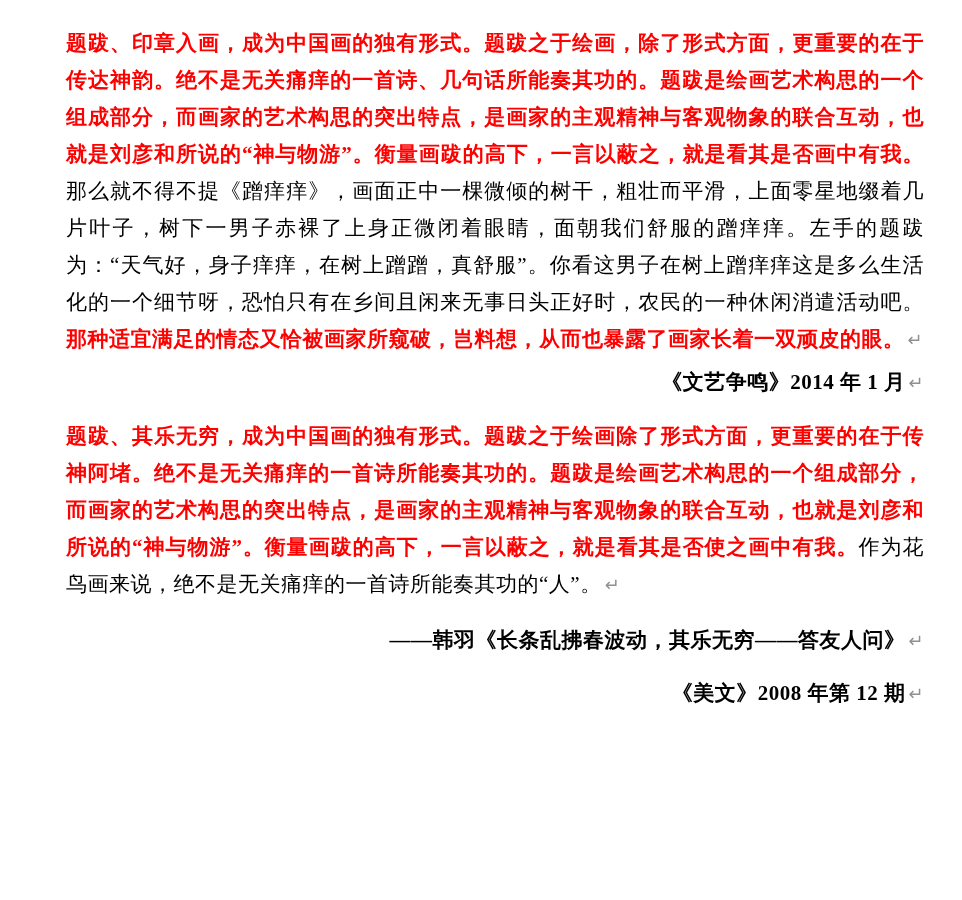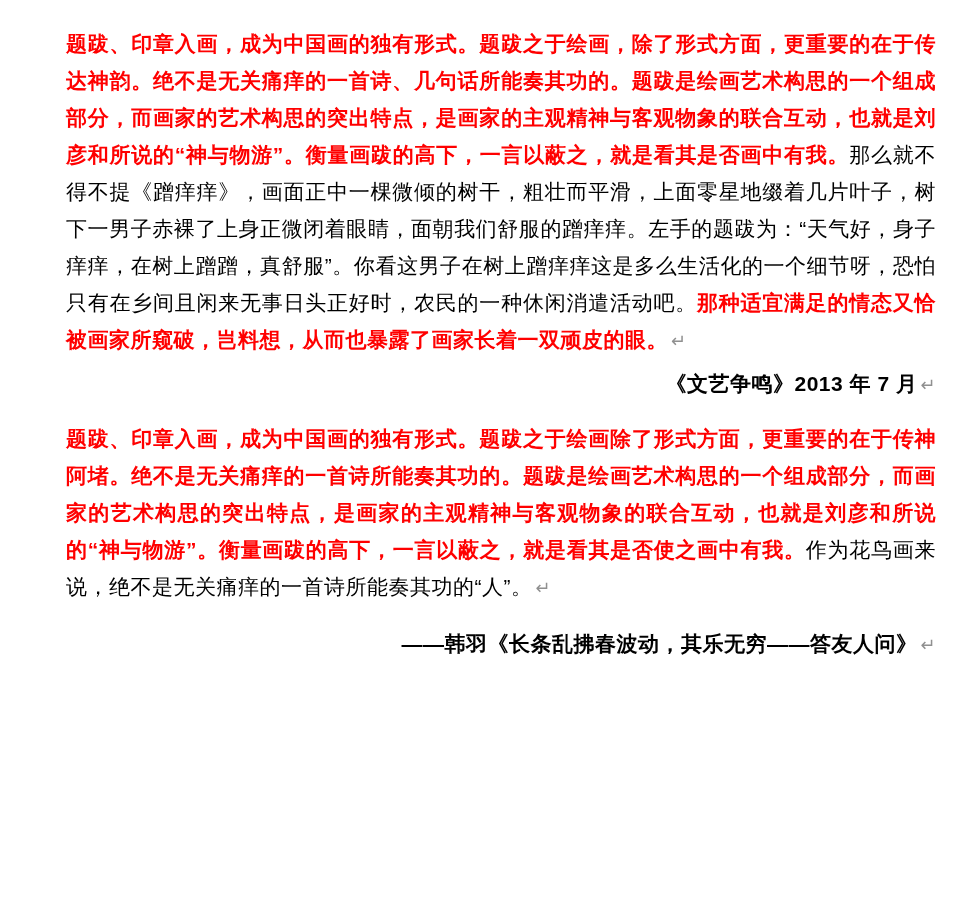--- a/index.html
+++ b/index.html
@@ -8,22 +8,22 @@
     background: #ffffff;
   }
   body {
     width: 962px;
     height: 900px;
     overflow: hidden;
   }
   .doc {
     box-sizing: border-box;
     width: 962px;
-    padding: 25px 26px 0 66px;
-    font-family: Liberation Sans, sans-serif;
+    padding: 25px 38px 0 66px;
+    font-family: Liberation Serif, serif;
     font-size: 21px;
     line-height: 37px;
     color: #000000;
     letter-spacing: 0.5px;
   }
   .para {
     margin: 0;
     text-align: justify;
   }
   .para.right {
@@ -55,21 +55,22 @@
   .mb18 { margin-bottom: 18px; }
 </style>
 </head>
 <body>
 
 <div class="doc">
 
   <p class="para mb5"><span class="seg-red">题跋、印章入画，成为中国画的独有形式。题跋之于绘画，除了形式方面，更重要的在于传达神韵。绝不是无关痛痒的一首诗、几句话所能奏其功的。题跋是绘画艺术构思的一个组成部分，而画家的艺术构思的突出特点，是画家的主观精神与客观物象的联合互动，也就是刘彦和所说的“神与物游”。衡量画跋的高下，一言以蔽之，就是看其是否画中有我。</span><span class="seg-black">那么就不得不提《蹭痒痒》，画面正中一棵微倾的树干，粗壮而平滑，上面零星地缀着几片叶子，树下一男子赤裸了上身正微闭着眼睛，面朝我们舒服的蹭痒痒。左手的题跋为：“天气好，身子痒痒，在树上蹭蹭，真舒服”。你看这男子在树上蹭痒痒这是多么生活化的一个细节呀，恐怕只有在乡间且闲来无事日头正好时，农民的一种休闲消遣活动吧。</span><span class="seg-red">那种适宜满足的情态又恰被画家所窥破，岂料想，从而也暴露了画家长着一双顽皮的眼。</span><span class="pilcrow">↵</span></p>
 
 
-  <p class="para right mb16"><span class="seg-bold">《文艺争鸣》2013 年 7 月</span><span class="pilcrow">↵</span></p>
+  <p class="para right mb16"><span class="seg-bold">《文艺争鸣》2014 年 1 月</span><span class="pilcrow">↵</span></p>
 
-  <p class="para mb18"><span class="seg-red">题跋、印章入画，成为中国画的独有形式。题跋之于绘画除了形式方面，更重要的在于传神阿堵。绝不是无关痛痒的一首诗所能奏其功的。题跋是绘画艺术构思的一个组成部分，而画家的艺术构思的突出特点，是画家的主观精神与客观物象的联合互动，也就是刘彦和所说的“神与物游”。衡量画跋的高下，一言以蔽之，就是看其是否使之画中有我。</span><span class="seg-black">作为花鸟画来说，绝不是无关痛痒的一首诗所能奏其功的“人”。</span><span class="pilcrow">↵</span></p>
+  <p class="para mb18"><span class="seg-red">题跋、其乐无穷，成为中国画的独有形式。题跋之于绘画除了形式方面，更重要的在于传神阿堵。绝不是无关痛痒的一首诗所能奏其功的。题跋是绘画艺术构思的一个组成部分，而画家的艺术构思的突出特点，是画家的主观精神与客观物象的联合互动，也就是刘彦和所说的“神与物游”。衡量画跋的高下，一言以蔽之，就是看其是否使之画中有我。</span><span class="seg-black">作为花鸟画来说，绝不是无关痛痒的一首诗所能奏其功的“人”。</span><span class="pilcrow">↵</span></p>
 
 
   <p class="para right mb15"><span class="seg-bold">——韩羽《长条乱拂春波动，其乐无穷——答友人问》</span><span class="pilcrow">↵</span></p>
 
+  <p class="para right"><span class="seg-bold">《美文》2008 年第 12 期</span><span class="pilcrow">↵</span></p>
 
 </div>
 
 </body></html>

